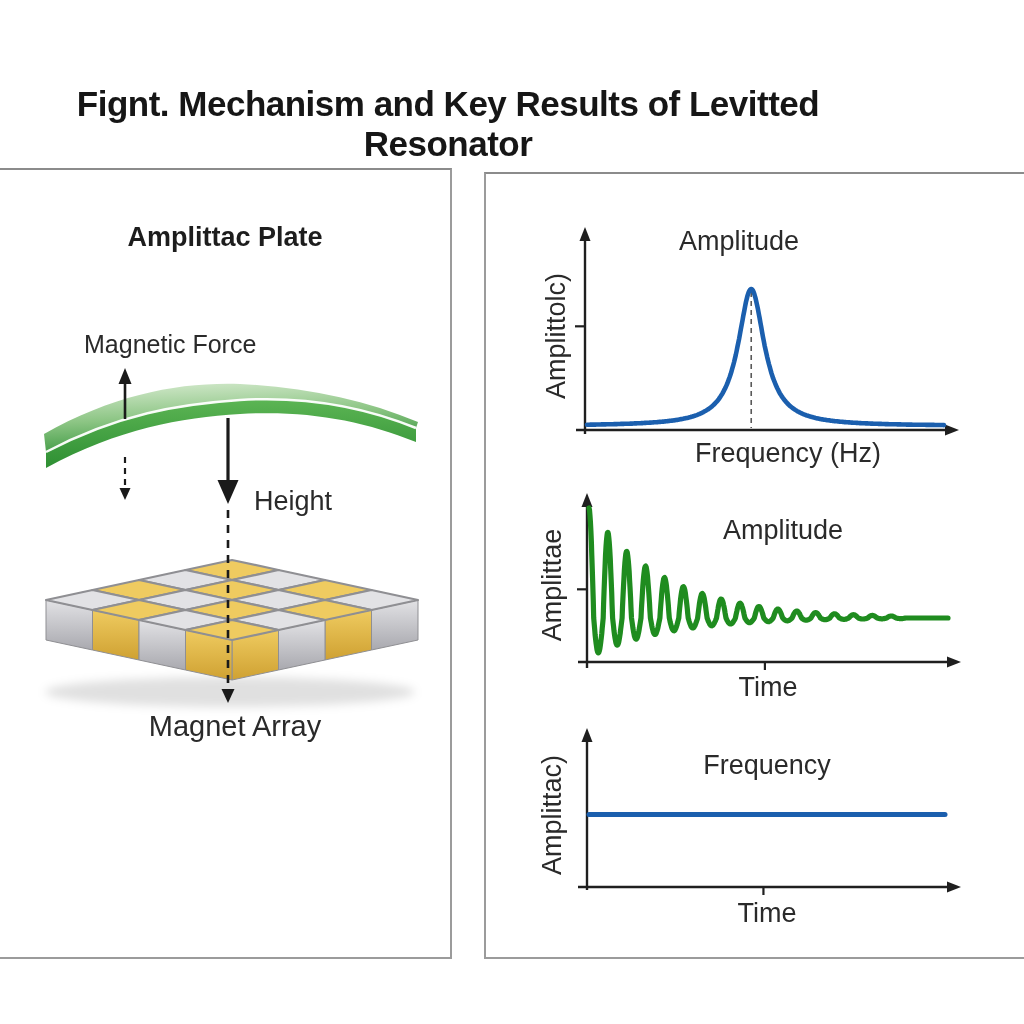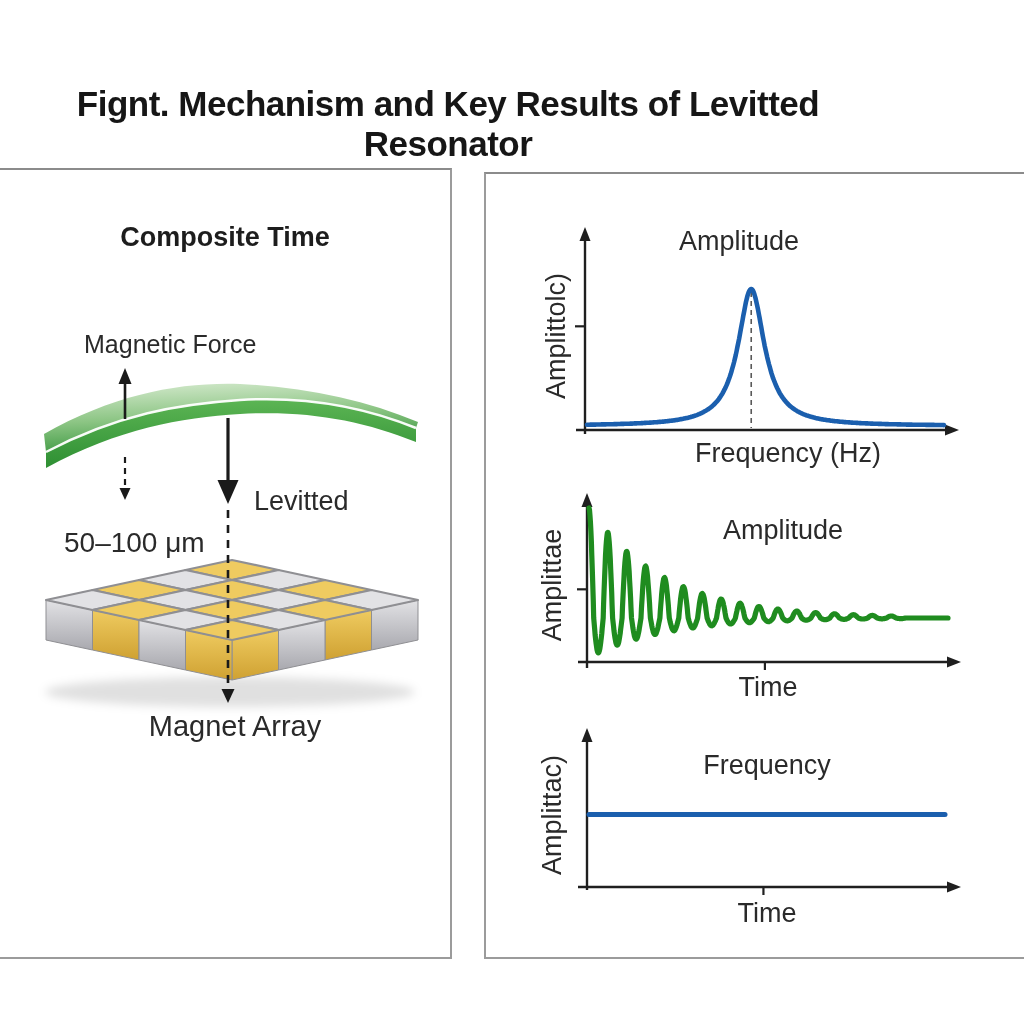--- a/index.html
+++ b/index.html
@@ -92,28 +92,27 @@
         <polygon points="125,198 118.5,214 131.5,214" fill="#1a1a1a"></polygon>
         <line x1="125" y1="287" x2="125" y2="318" stroke="#1a1a1a" stroke-width="2.2" stroke-linecap="butt" stroke-dasharray="6,5"></line>
         <polygon points="125,330 119.5,318 130.5,318" fill="#1a1a1a"></polygon>
         <line x1="228" y1="248" x2="228" y2="312" stroke="#1a1a1a" stroke-width="3.2" stroke-linecap="butt"></line>
         <polygon points="228,334 217.5,310 238.5,310" fill="#1a1a1a"></polygon>
         <line x1="228" y1="340" x2="228" y2="520" stroke="#1a1a1a" stroke-width="2.6" stroke-linecap="butt" stroke-dasharray="8,7"></line>
         <polygon points="228,533 221.5,519 234.5,519" fill="#1a1a1a"></polygon>
       </g>
     </svg>
 
-  <div class="lbl bold" style="left:0;top:52px;width:450px;text-align:center;font-size:27px;">Composite Time</div>
+  <div class="lbl bold" style="left:0;top:52px;width:450px;text-align:center;font-size:27px;">Amplittac Plate</div>
 
   <div class="lbl" style="left:84px;top:160px;font-size:25px;">Magnetic Force</div>
 
-  <div class="lbl" style="left:254px;top:316px;font-size:27px;">Levitted</div>
+  <div class="lbl" style="left:254px;top:316px;font-size:27px;">Height</div>
 
 
-  <div class="lbl" style="left:64px;top:357px;font-size:28px;">50–100 μm</div>
 
   <div class="lbl" style="left:0;top:540px;width:470px;text-align:center;font-size:29px;">Magnet Array</div>
 </div>
 
 <div class="panel" id="panel-right">
   <svg id="right-svg" width="530" height="783" viewBox="0 0 530 783">
       <g>
         <line x1="99" y1="64" x2="99" y2="260" stroke="#1f1f1f" stroke-width="2.4" stroke-linecap="butt"></line>
         <polygon points="99,53 93.5,67 104.5,67" fill="#1f1f1f"></polygon>
         <line x1="90" y1="256" x2="462" y2="256" stroke="#1f1f1f" stroke-width="2.4" stroke-linecap="butt"></line>

